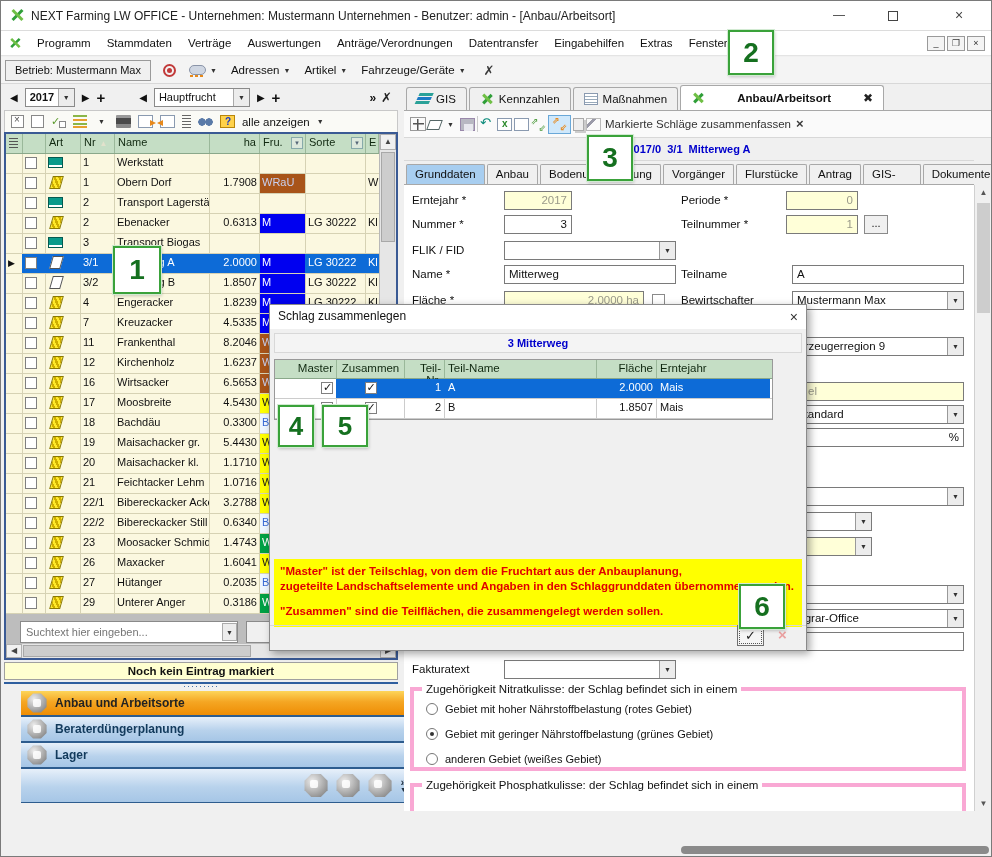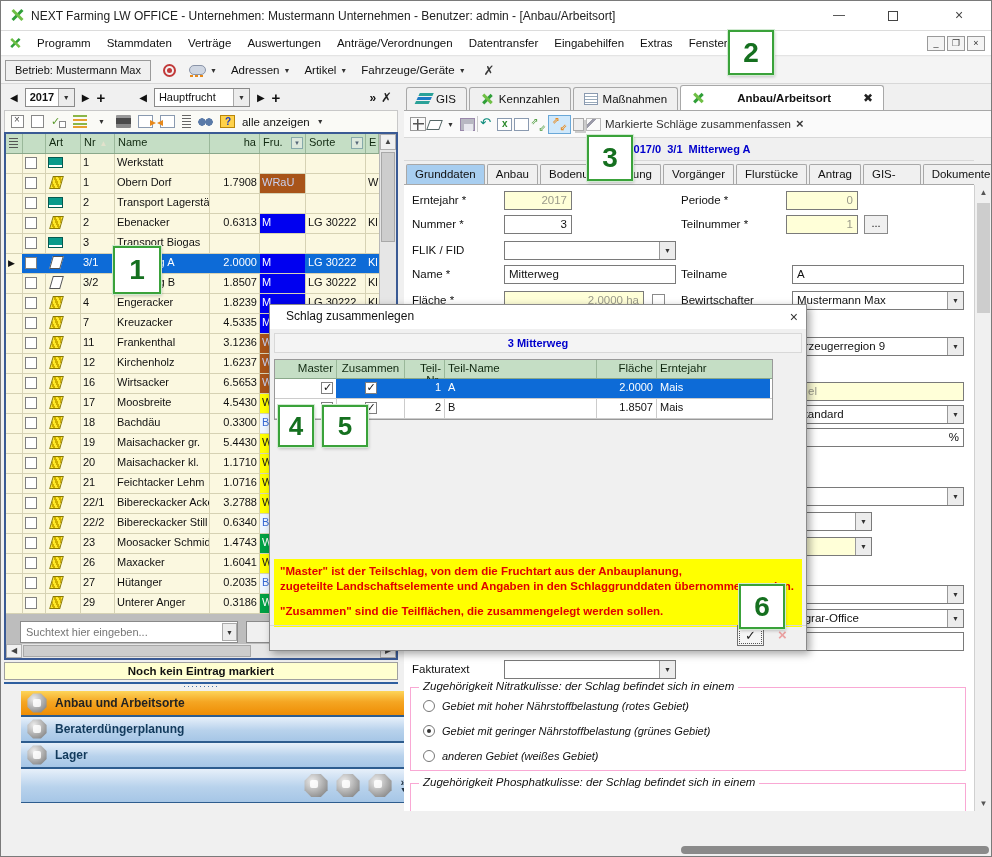--- a/index.html
+++ b/index.html
@@ -159,35 +159,35 @@
   .form { position:absolute; left:0; top:100px; width:570px; height:626px; background:#fff; overflow:hidden; }
   .flabel { position:absolute; font-size:11.5px; color:#111; }
   .fld { position:absolute; height:19px; border:1px solid #7a7a7a; background:#fff; font-size:11.5px; line-height:17px; padding:0 4px; white-space:nowrap; overflow:hidden; }
   .fld.yellow { background:#ffffd8; color:#9a9a8a; }
   .fld.num { text-align:right; }
   .fld.dd { padding-right:18px; }
   .fld.dd::after { content:"▼"; position:absolute; right:0; top:0; bottom:0; width:15px; background:#ececec; border-left:1px solid #999; font-size:7px; color:#333; text-align:center; line-height:17px; }
   .fld.indent { padding-left:15px; }
   .morebtn { position:absolute; width:24px; height:19px; border:1px solid #8a8a8a; background:#f0f0f0; text-align:center; line-height:15px; }
   .fcb { position:absolute; width:13px; height:13px; border:1px solid #8a8a8a; background:#fff; }
-  .grp { position:absolute; border:1px solid #f9a8d4;font-style:italic; }
+  .grp { position:absolute; border:4px solid #f9a8d4; }
   .grp .legend { position:absolute; top:-8px; left:8px; background:#fff; padding:0 4px; font-size:11.5px; }
   .radio-row { position:absolute; display:flex; align-items:center; gap:7px; }
   .radio { width:12px; height:12px; border:1px solid #777; border-radius:50%; background:#fff; position:relative; flex:none; }
   .radio.on::after { content:""; position:absolute; left:3px; top:3px; width:4px; height:4px; background:#333; border-radius:50%; }
   .rvsb { position:absolute; left:570px; top:100px; width:17px; height:626px; background:#f0f0f0; border-left:1px solid #d0d0d0; }
   .rvsb .up,.rvsb .dn { position:absolute; left:2px; width:13px; font-size:8px; color:#555; text-align:center; }
   .rvsb .up{top:3px} .rvsb .dn{bottom:3px}
   .rvsb .thumb { position:absolute; left:2px; top:18px; width:13px; height:110px; background:#cdcdcd; }
   .bstrip { position:absolute; left:403px; top:842px; width:589px; height:14px; background:#f0f0f0; }
   .bstrip .thumb { position:absolute; left:277px; top:3px; width:308px; height:8px; background:#8a8a8a; border-radius:4px; }
 
   
   .dialog { position:absolute; left:268px; top:303px; width:538px; height:347px; background:#f0f0f0; border:1px solid #8a8a8a; box-shadow:3px 3px 8px rgba(0,0,0,.35); z-index:50; }
-  .dtitle { position:absolute; left:0; top:0; width:100%; height:24px; background:#fff; font-size:12px; line-height:23px; padding-left:16px; }
+  .dtitle { position:absolute; left:0; top:0; width:100%; height:24px; background:#fff; font-size:12px; line-height:23px; padding-left:8px; }
   .dclose { position:absolute; right:8px; top:4px; font-size:14px; color:#333; }
   .dhead { position:absolute; left:4px; top:28px; width:528px; height:20px; background:#f4f4f4; border:1px solid #d8d8d8; text-align:center; font-weight:bold; color:#0000cc; line-height:18px; }
   .dtable { position:absolute; left:4px; top:54px; width:499px; background:#fff; border:1px solid #999; }
   .dhrow { display:flex; height:19px; background:#c5dec5; border-bottom:1px solid #8aa88a; }
   .dhc { border-right:1px solid #9ab89a; padding:2px 3px; font-size:11.5px; color:#102810; }
   .drow { display:flex; height:20px; background:#fff; border-bottom:1px solid #ccc; }
   .dc { border-right:1px solid #ccc; padding:2px 3px; overflow:hidden; white-space:nowrap; }
   .d-m{width:62px;text-align:right} .d-z{width:68px;text-align:center} .d-tn{width:40px;text-align:right} .d-na{width:152px} .d-fl{width:60px;text-align:right} .d-fr{width:113px;border-right:none}
   .drow.sel .dc { background:#0d6bd7; color:#fff; border-color:#0d6bd7; }
   .drow.sel .dc.d-m { background:#fff; }
@@ -430,21 +430,21 @@
     <span class="lc w-so"></span>
     <span class="lc w-e"></span>
   </div>
 
   <div class="lrow">
     <span class="lc w-m"></span>
     <span class="lc w-c"><span class="cb"></span></span>
     <span class="lc w-a"><span class="rowicon parcel-yellow"></span></span>
     <span class="lc w-n">11</span>
     <span class="lc w-nm">Frankenthal</span>
-    <span class="lc w-ha">3.1236</span>
+    <span class="lc w-ha">8.2046</span>
     <span class="lc w-fr" style="background: rgb(168, 84, 25); color: rgb(200, 208, 240);">WRaU</span>
     <span class="lc w-so"></span>
     <span class="lc w-e"></span>
   </div>
 
   <div class="lrow">
     <span class="lc w-m"></span>
     <span class="lc w-c"><span class="cb"></span></span>
     <span class="lc w-a"><span class="rowicon parcel-yellow"></span></span>
     <span class="lc w-n">12</span>

